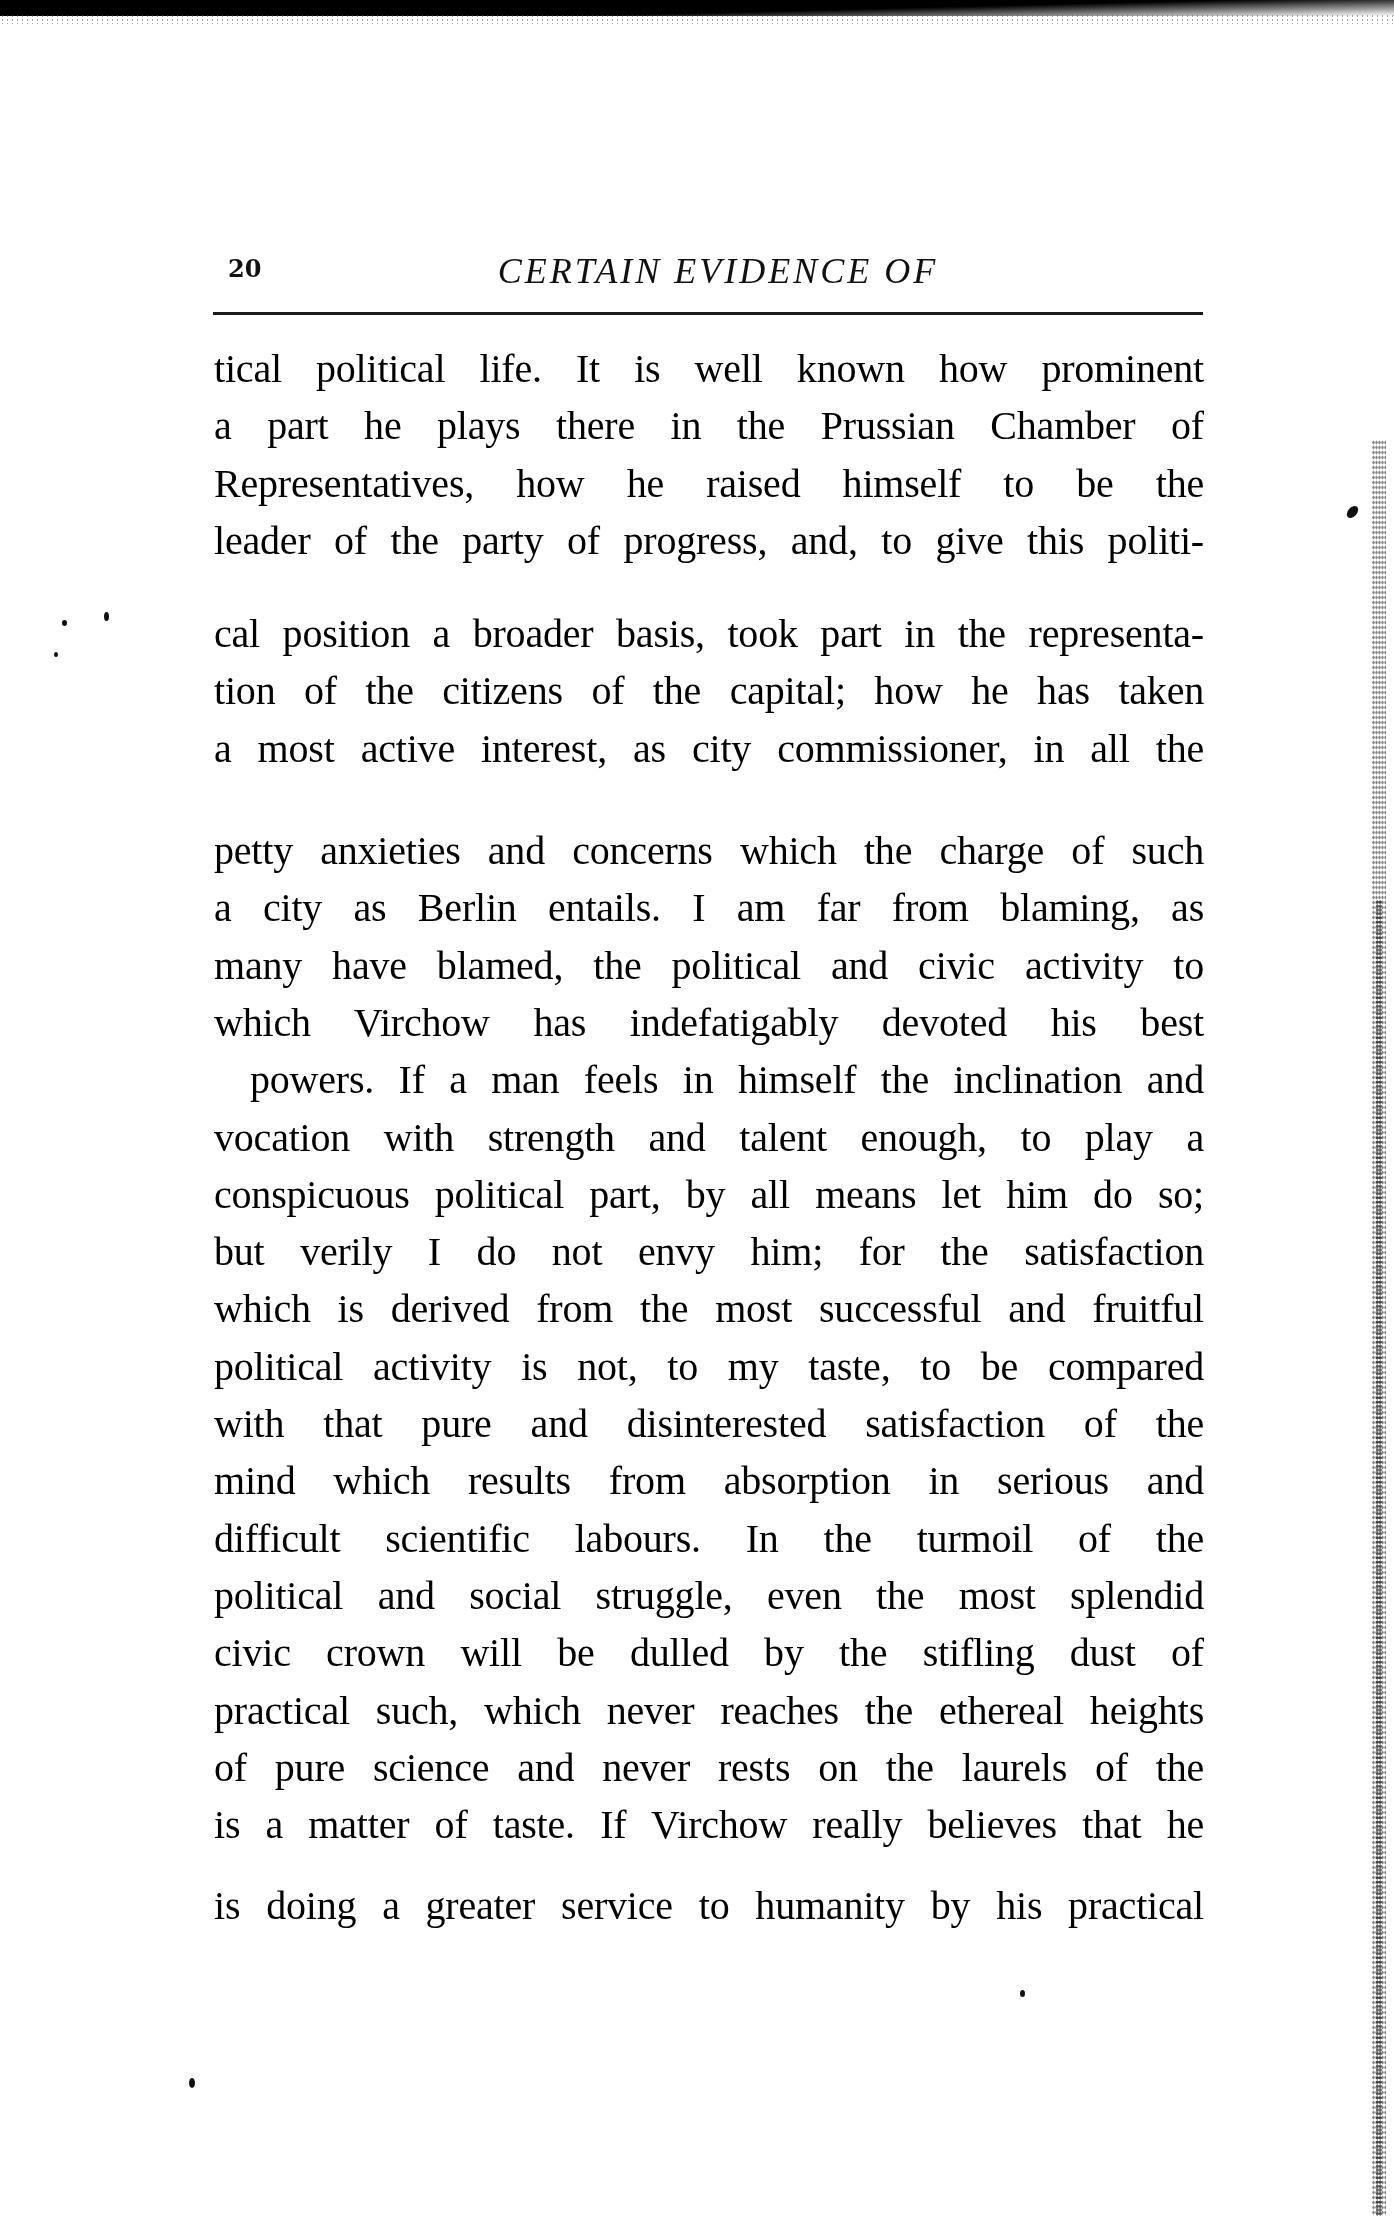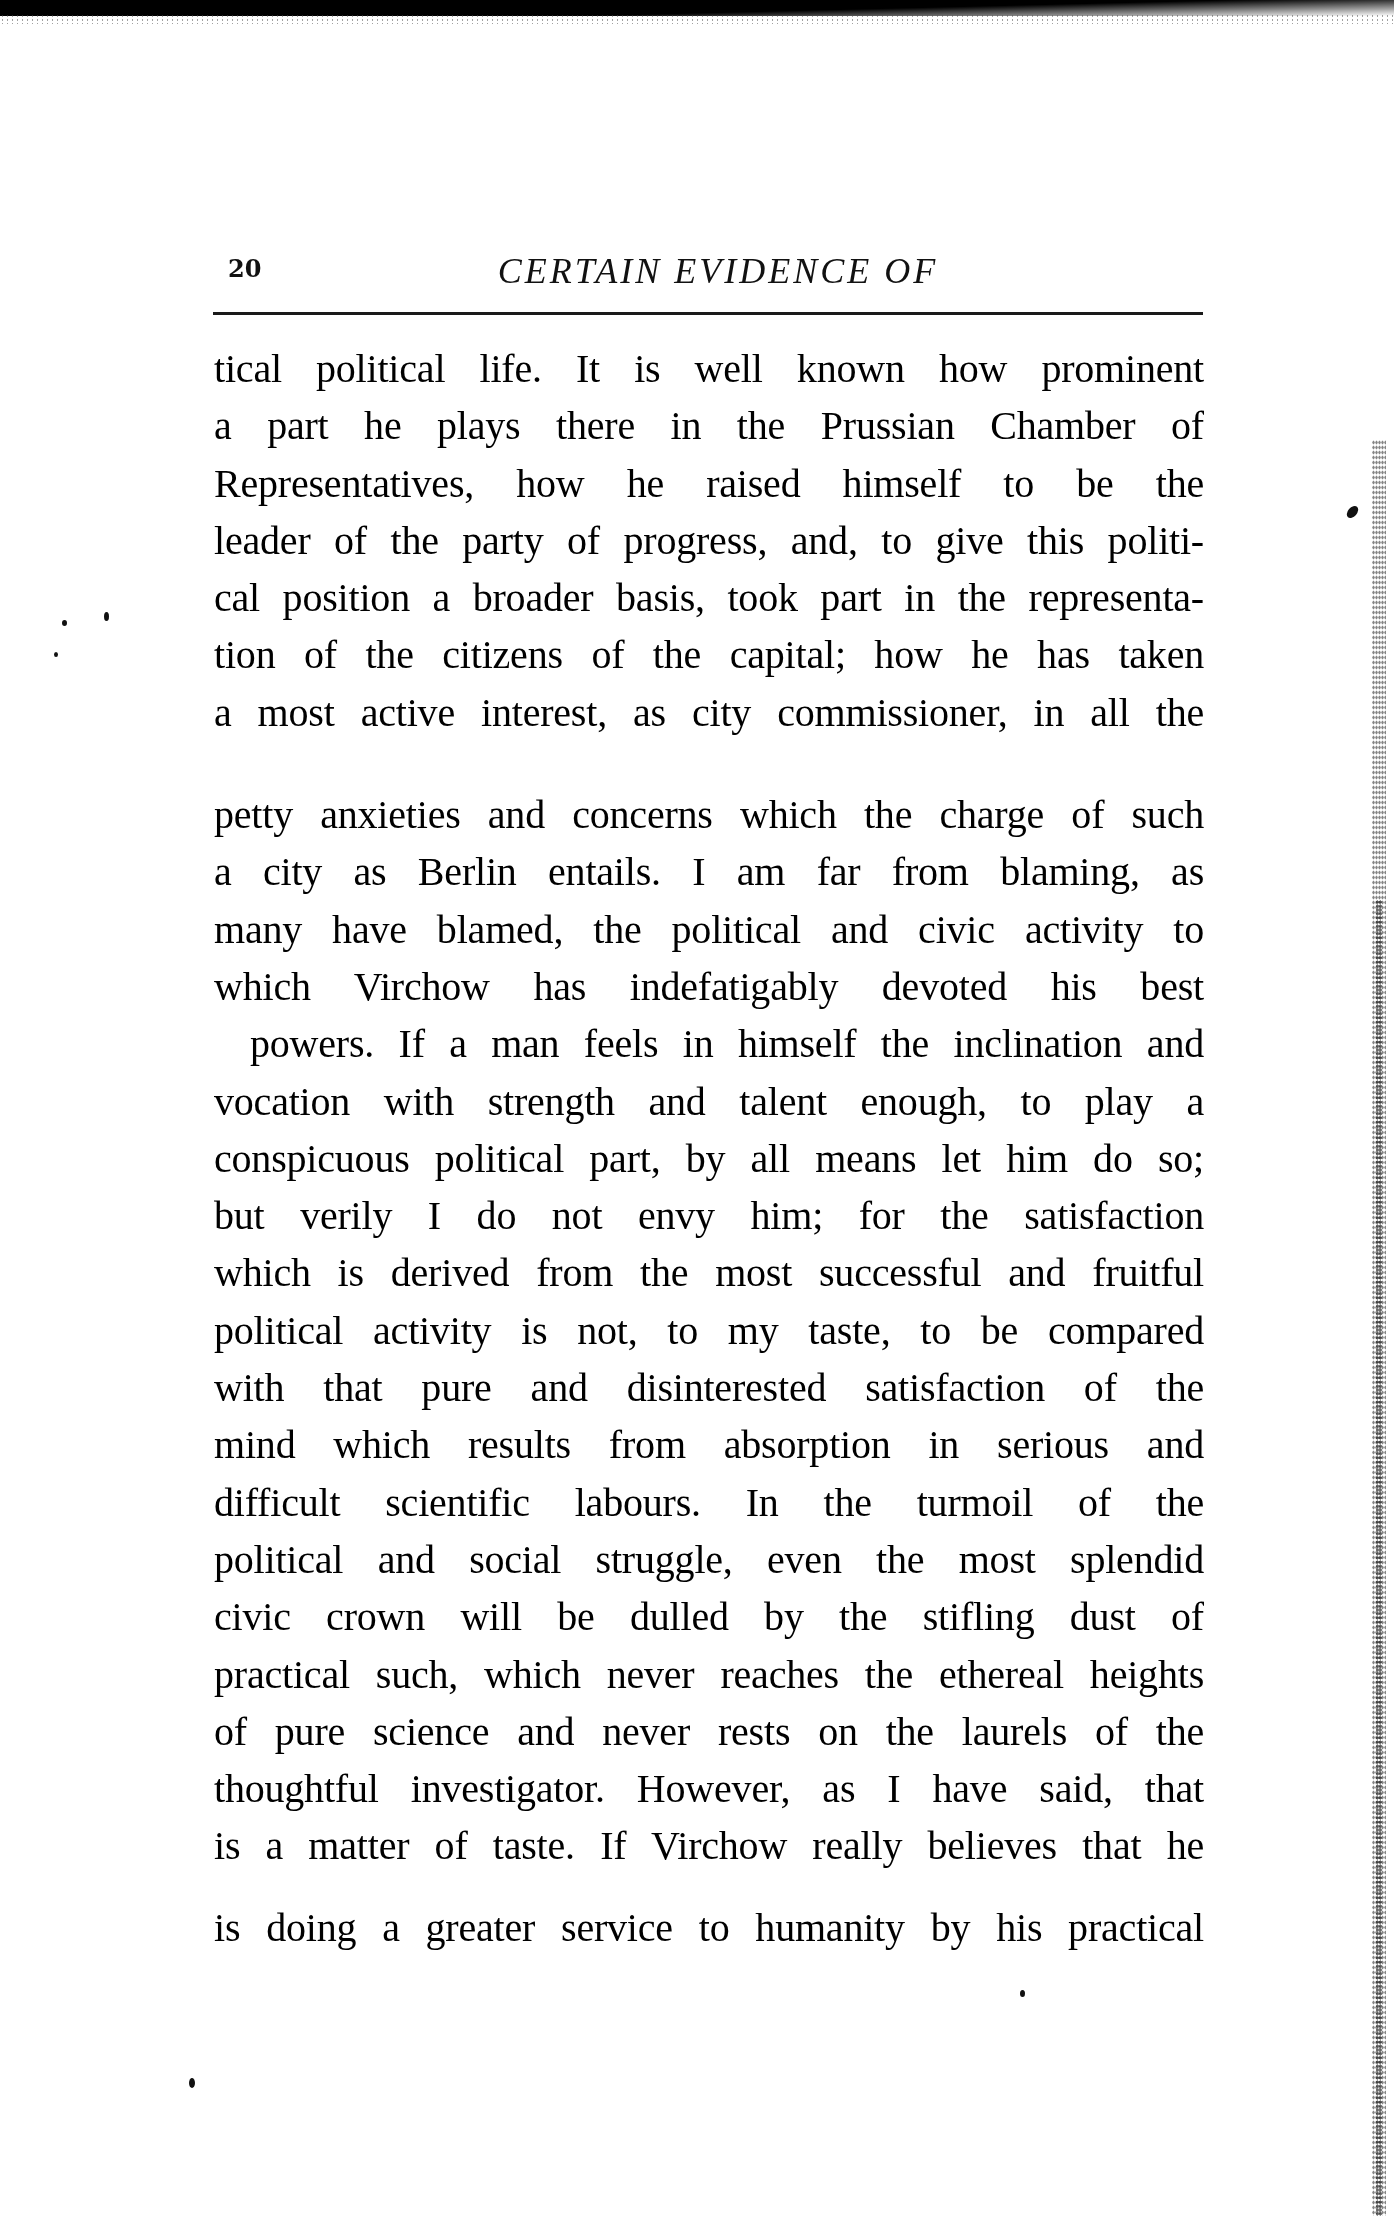--- a/index.html
+++ b/index.html
@@ -47,37 +47,36 @@
     <div class="head-title">CERTAIN EVIDENCE OF</div>
   </div>
 
   <div class="rule"></div>
 
   <div class="body-text" id="body-text">
       <span class="line" style="white-space: normal; overflow: hidden;">tical political life.  It is well known how prominent</span>
       <span class="line" style="white-space: normal; overflow: hidden;">a part he plays there in the Prussian Chamber of</span>
       <span class="line" style="white-space: normal; overflow: hidden;">Representatives, how he raised himself to be the</span>
       <span class="line" style="white-space: normal; overflow: hidden;">leader of the party of progress, and, to give this politi-</span>
-      <span class="line" style="white-space: normal; overflow: hidden;">cal position a broader basis, took part in the representa-</span>
+      <span class="line" style="white-space: normal; overflow: hidden; margin-top: 36px;">cal position a broader basis, took part in the representa-</span>
       <span class="line" style="white-space: normal; overflow: hidden;">tion of the citizens of the capital; how he has taken</span>
       <span class="line" style="white-space: normal; overflow: hidden;">a most active interest, as city commissioner, in all the</span>
       <span class="line" style="white-space: normal; overflow: hidden; margin-top: 45px;">petty anxieties and concerns which the charge of such</span>
       <span class="line" style="white-space: normal; overflow: hidden;">a city as Berlin entails.  I am far from blaming, as</span>
       <span class="line" style="white-space: normal; overflow: hidden;">many have blamed, the political and civic activity to</span>
       <span class="line" style="white-space: normal; overflow: hidden;">which Virchow has indefatigably devoted his best</span>
       <span class="line" style="white-space: normal; overflow: hidden; margin-left: 36px;">powers.  If a man feels in himself the inclination and</span>
       <span class="line" style="white-space: normal; overflow: hidden;">vocation with strength and talent enough, to play a</span>
       <span class="line" style="white-space: normal; overflow: hidden;">conspicuous political part, by all means let him do so;</span>
       <span class="line" style="white-space: normal; overflow: hidden;">but verily I do not envy him; for the satisfaction</span>
       <span class="line" style="white-space: normal; overflow: hidden;">which is derived from the most successful and fruitful</span>
       <span class="line" style="white-space: normal; overflow: hidden;">political activity is not, to my taste, to be compared</span>
       <span class="line" style="white-space: normal; overflow: hidden;">with that pure and disinterested satisfaction of the</span>
       <span class="line" style="white-space: normal; overflow: hidden;">mind which results from absorption in serious and</span>
       <span class="line" style="white-space: normal; overflow: hidden;">difficult scientific labours.  In the turmoil of the</span>
       <span class="line" style="white-space: normal; overflow: hidden;">political and social struggle, even the most splendid</span>
       <span class="line" style="white-space: normal; overflow: hidden;">civic crown will be dulled by the stifling dust of</span>
       <span class="line" style="white-space: normal; overflow: hidden;">practical such, which never reaches the ethereal heights</span>
       <span class="line" style="white-space: normal; overflow: hidden;">of pure science and never rests on the laurels of the</span>
-      <span class="line" style="white-space: normal; overflow: hidden;">thoughtful investigator.  However, as I have said, that</span>
       <span class="line" style="white-space: normal; overflow: hidden;">is a matter of taste.  If Virchow really believes that he</span>
       <span class="line" style="white-space: normal; overflow: hidden; margin-top: 24px;">is doing a greater service to humanity by his practical</span>
     </div>
 </div>
 
 </body></html>

